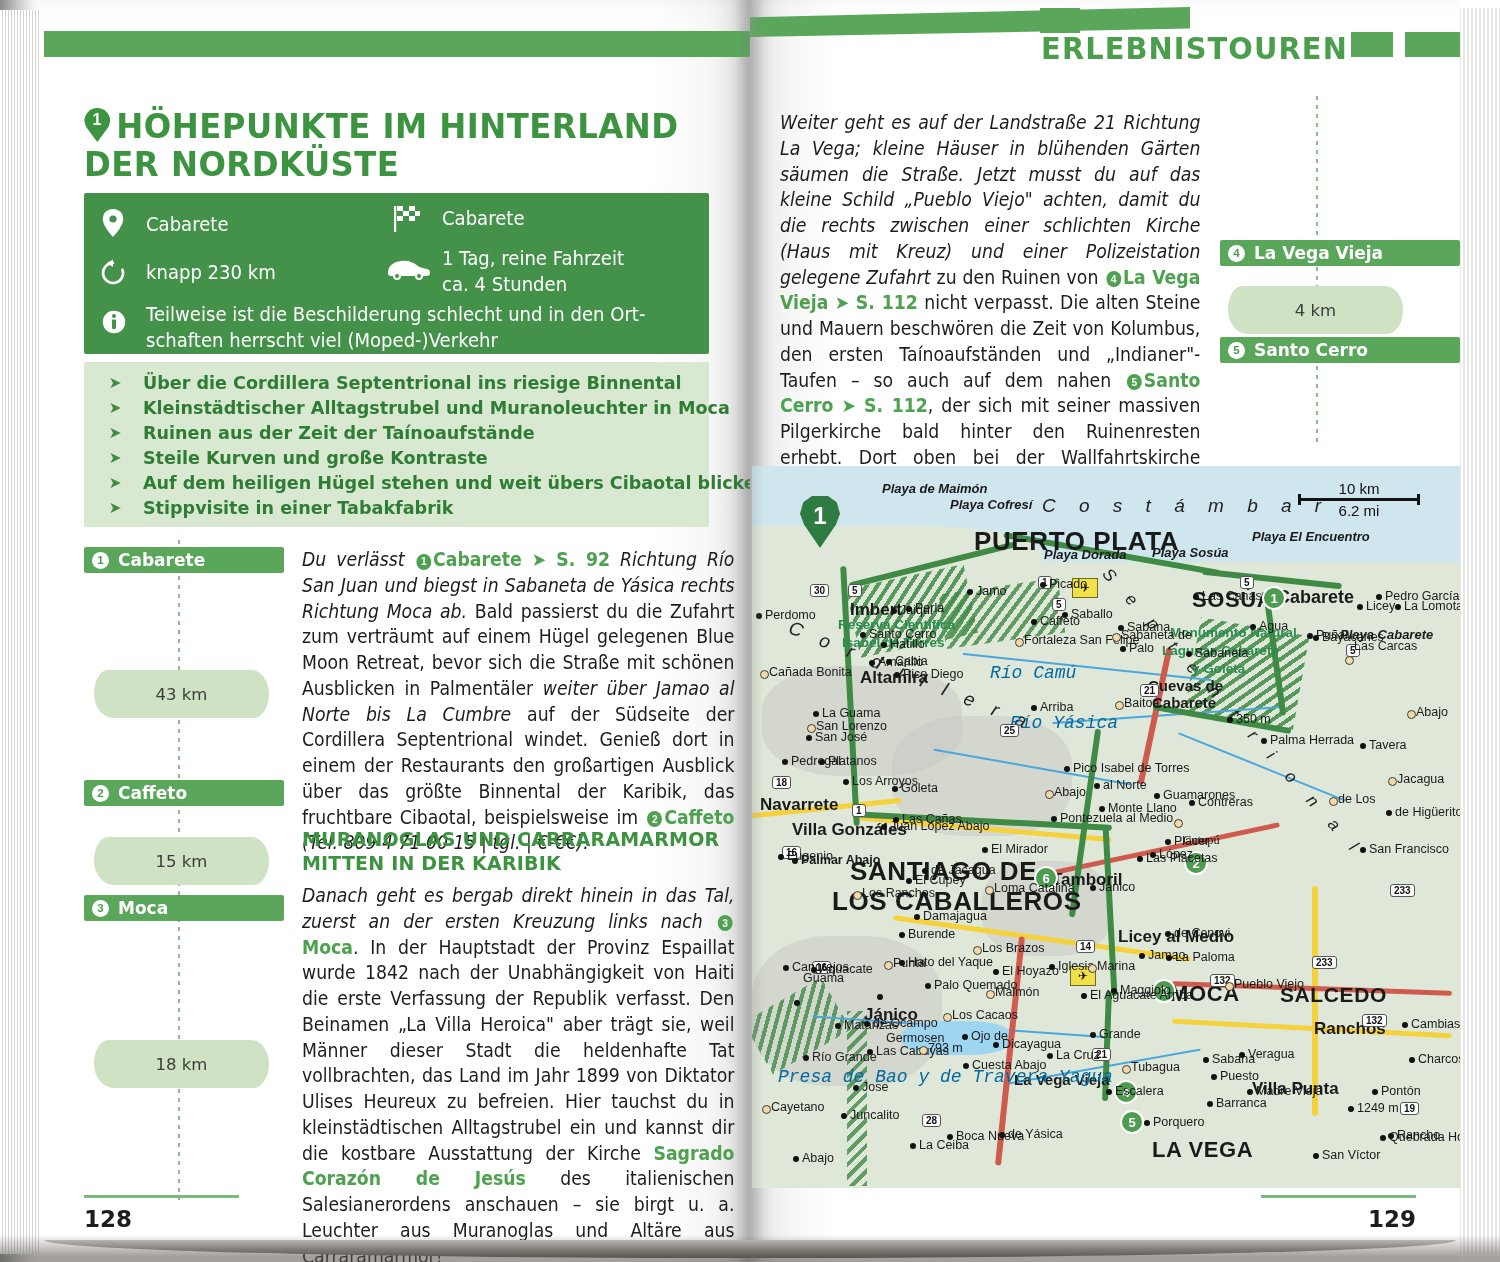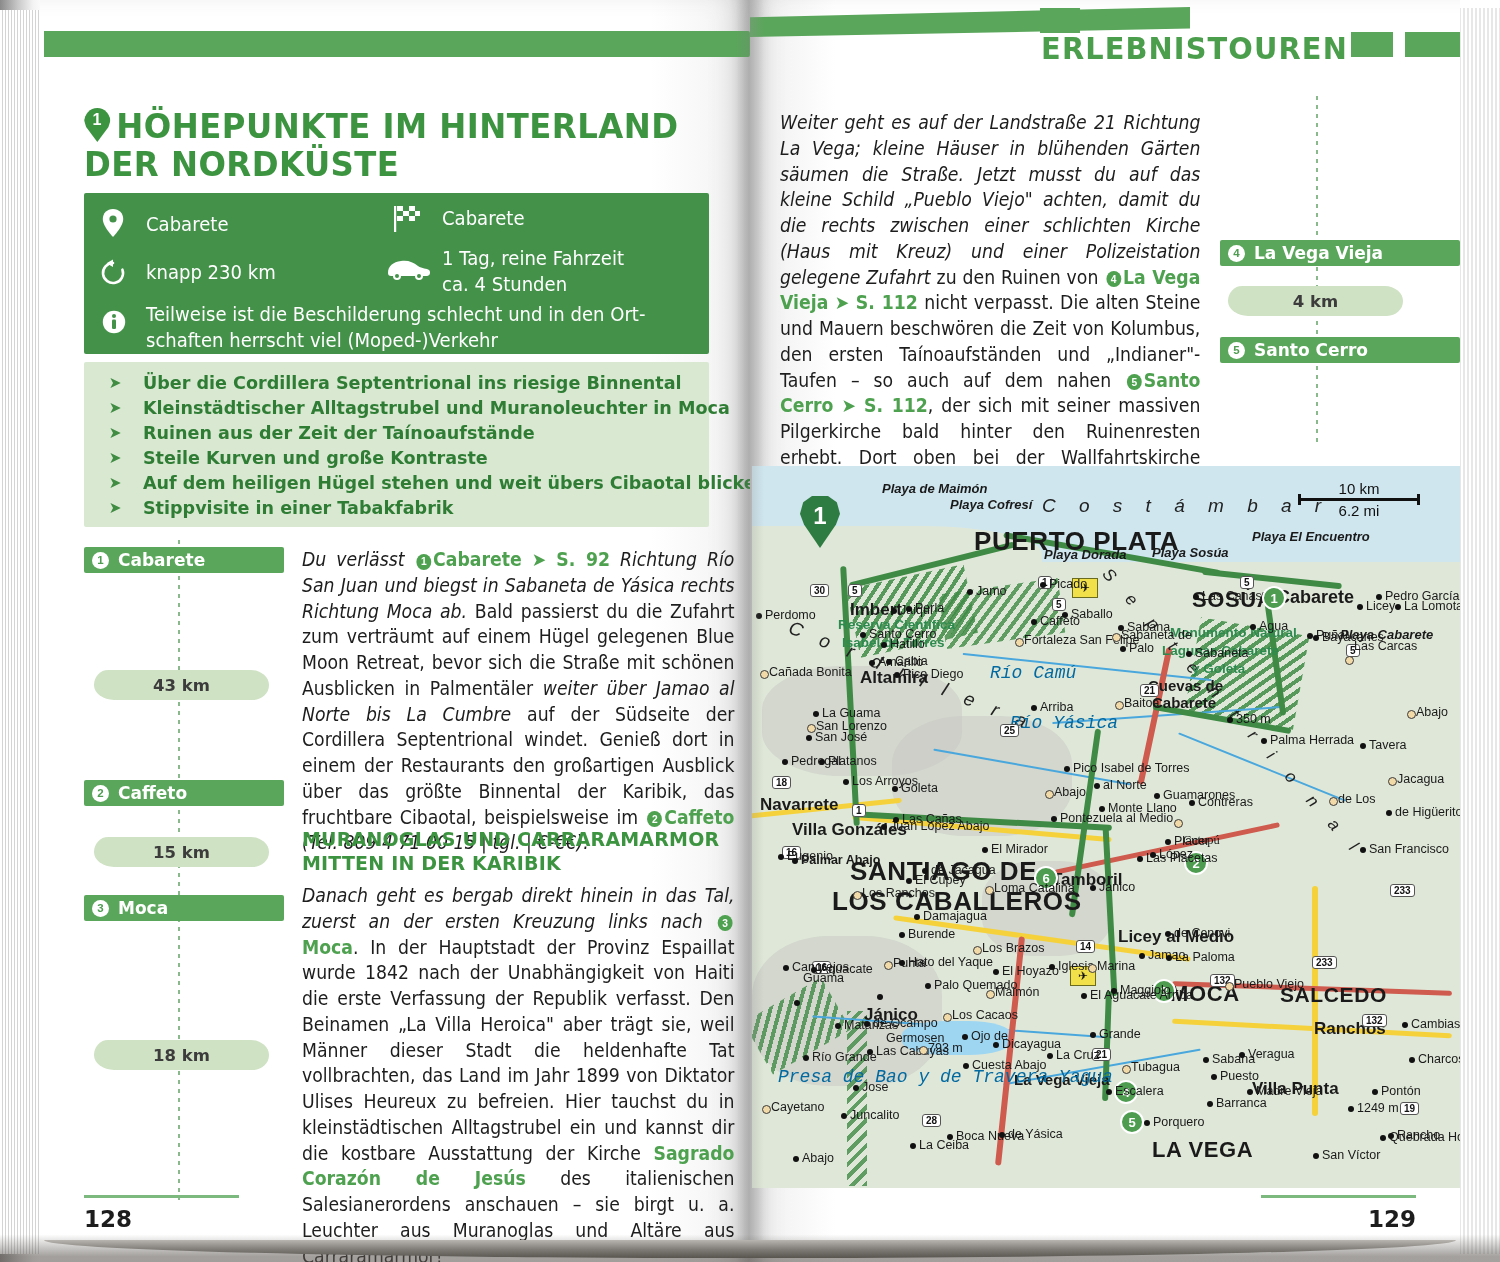--- a/index.html
+++ b/index.html
@@ -159,23 +159,23 @@
     padding-left: 8px;
   }
   .stop .cnum {
     display: inline-flex; align-items: center; justify-content: center;
     width: 17px; height: 17px; border-radius: 50%;
     background: #ffffff; color: #4d9c50;
     font-size: 11.5px; font-weight: 700; margin-right: 9px;
     font-family: "Liberation Sans", sans-serif;
   }
   .km {
-    position: absolute; height: 30px;
+    position: absolute; height: 48px;
     background: #cfe2c4;
-    color: #3c3c3c; font-size: 16.5px; font-weight: 700;
+    color: #3c3c3c; font-size: 16.5px; font-weight: 400;
     font-family: "DejaVu Sans", sans-serif;
     display:flex; align-items:center; justify-content:center;
     border-radius: 14px 18px 16px 20px / 50%;
     text-align: right;
   }
 
   
   .body-col {
     position: absolute;
     font-family: "DejaVu Sans", sans-serif;

